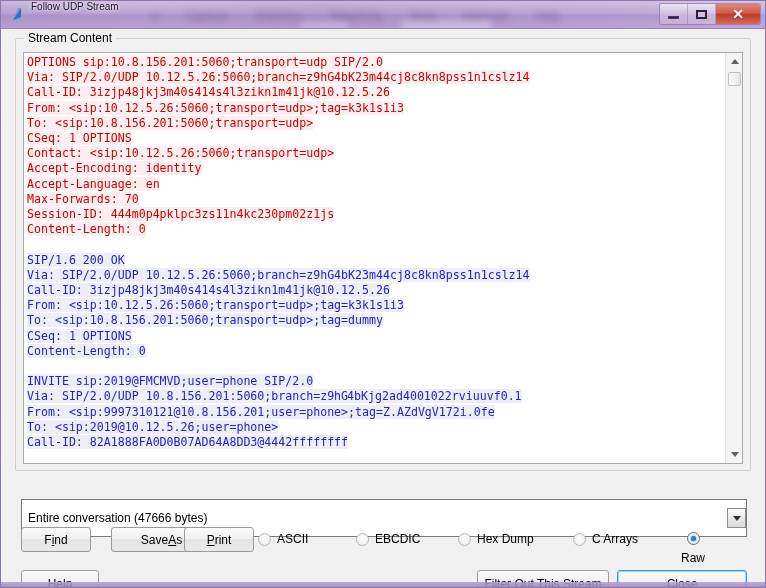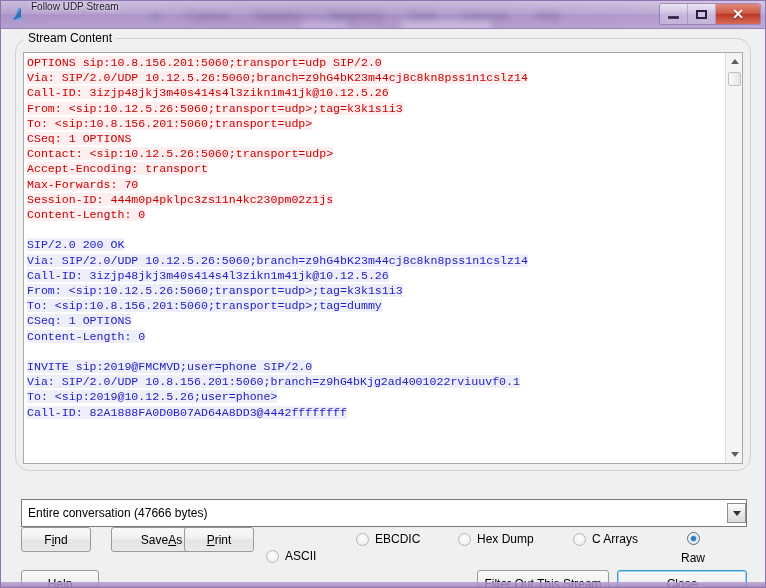--- a/index.html
+++ b/index.html
@@ -127,21 +127,21 @@
     padding: 0;
   }
 
   
   .groupbox {
     position: absolute;
     left: 14px; top: 9px;
     width: 736px;
     height: 433px;
     border: 1px solid #d4d0c8;
-    border-radius: 14px;
+    border-radius: 2px;
   }
   .groupbox-label {
     position: absolute;
     left: 8px; top: -8px;
     background: #f0f0f0;
     padding: 0 4px;
     font-size: 12px;
     color: #000000;
   }
 
@@ -165,21 +165,20 @@
   }
   .stream-line {
     font-family: "DejaVu Sans Mono", "Liberation Mono", monospace;
     font-size: 11.6px;
     line-height: 15.2px;
     white-space: pre;
     letter-spacing: 0px;
   }
   .stream-line > span.hl {
     padding: 0;
-    font-family: Liberation Mono, monospace;
   }
   .dir-req .hl { color: #cc0000; background: #fdeff0; }
   .dir-res .hl { color: #2222c8; background: #eeeef9; }
   .blank-line { height: 15.2px; }
 
   .caret {
     display: inline-block;
     width: 1px;
     height: 12px;
     background: #000;
@@ -217,21 +216,21 @@
     background: linear-gradient(to right, #fbfbfb, #e4e4e4);
     border: 1px solid #c0c0c0;
     border-radius: 2px;
   }
 
   
   .combo {
     position: absolute;
     left: 20px; top: 470px;
     width: 726px;
-    height: 28px;
+    height: 38px;
     background: #ffffff;
     border: 1px solid #7a7a7a;
     display: flex;
     align-items: center;
   }
   .combo-text {
     flex: 1 1 auto;
     padding-left: 6px;
     font-size: 12px;
     color: #000;
@@ -380,35 +379,37 @@
 
       <div class="textview-wrap">
         <div class="textarea" id="stream-text">
             <div class="stream-line dir-req"><span class="hl">OPTIONS sip:10.8.156.201:5060;transport=udp SIP/2.0</span></div>
             <div class="stream-line dir-req"><span class="hl">Via: SIP/2.0/UDP 10.12.5.26:5060;branch=z9hG4bK23m44cj8c8kn8pss1n1cslz14</span></div>
             <div class="stream-line dir-req"><span class="hl">Call-ID: 3izjp48jkj3m40s414s4l3zikn1m41jk@10.12.5.26</span></div>
             <div class="stream-line dir-req"><span class="hl">From: &lt;sip:10.12.5.26:5060;transport=udp&gt;;tag=k3k1s1i3</span></div>
             <div class="stream-line dir-req"><span class="hl">To: &lt;sip:10.8.156.201:5060;transport=udp&gt;</span></div>
             <div class="stream-line dir-req"><span class="hl">CSeq: 1 OPTIONS</span></div>
             <div class="stream-line dir-req"><span class="hl">Contact: &lt;sip:10.12.5.26:5060;transport=udp&gt;</span></div>
-            <div class="stream-line dir-req"><span class="hl">Accept-Encoding: transport</span></div>
+            <div class="stream-line dir-req"><span class="hl">Accept-Encoding: identity</span></div>
+            <div class="stream-line dir-req"><span class="hl">Accept-Language: en</span></div>
             <div class="stream-line dir-req"><span class="hl">Max-Forwards: 70</span></div>
             <div class="stream-line dir-req"><span class="hl">Session-ID: 444m0p4pklpc3zs11n4kc230pm02z1js</span></div>
             <div class="stream-line dir-req"><span class="hl">Content-Length: 0</span></div>
             <div class="stream-line dir-req blank-line">&nbsp;</div>
-            <div class="stream-line dir-res"><span class="hl">SIP/2.0 200 OK</span></div>
+            <div class="stream-line dir-res"><span class="hl">SIP/1.6 200 OK</span></div>
             <div class="stream-line dir-res"><span class="hl">Via: SIP/2.0/UDP 10.12.5.26:5060;branch=z9hG4bK23m44cj8c8kn8pss1n1cslz14</span></div>
             <div class="stream-line dir-res"><span class="hl">Call-ID: 3izjp48jkj3m40s414s4l3zikn1m41jk@10.12.5.26</span></div>
             <div class="stream-line dir-res"><span class="hl">From: &lt;sip:10.12.5.26:5060;transport=udp&gt;;tag=k3k1s1i3</span></div>
             <div class="stream-line dir-res"><span class="hl">To: &lt;sip:10.8.156.201:5060;transport=udp&gt;;tag=dummy</span></div>
             <div class="stream-line dir-res"><span class="hl">CSeq: 1 OPTIONS</span></div>
             <div class="stream-line dir-res"><span class="hl">Content-Length: 0</span></div>
             <div class="stream-line dir-res blank-line">&nbsp;</div>
             <div class="stream-line dir-res"><span class="hl">INVITE sip:2019@FMCMVD;user=phone SIP/2.0</span></div>
             <div class="stream-line dir-res"><span class="hl">Via: SIP/2.0/UDP 10.8.156.201:5060;branch=z9hG</span><span class="caret"></span><span class="hl">4bKjg2ad4001022rviuuvf0.1</span></div>
+            <div class="stream-line dir-res"><span class="hl">From: &lt;sip:9997310121@10.8.156.201;user=phone&gt;;tag=Z.AZdVgV172i.0fe</span></div>
             <div class="stream-line dir-res"><span class="hl">To: &lt;sip:2019@10.12.5.26;user=phone&gt;</span></div>
             <div class="stream-line dir-res"><span class="hl">Call-ID: 82A1888FA0D0B07AD64A8DD3@4442ffffffff</span></div>
           </div>
 
         <div class="vscroll">
           <div class="sb-arrow up">
             <span class="tri up"></span>
           </div>
           <div class="sb-thumb"></div>
           <div class="sb-arrow down">
@@ -435,21 +436,21 @@
         <span>Save </span>
           <span class="mn">A</span>
           <span>s</span>
       </div>
       <div class="btn" style="left:163px; top:0px; width:70px;">
         <span></span>
           <span class="mn">P</span>
           <span>rint</span>
       </div>
 
-      <div class="radio" style="left:245px; top:5px;margin-top:17px;">
+      <div class="radio" style="left:237px; top:5px;">
         <span class="radio-dot"></span>
         <span>ASCII</span>
       </div>
       <div class="radio" style="left:335px; top:5px;">
         <span class="radio-dot"></span>
         <span>EBCDIC</span>
       </div>
       <div class="radio" style="left:437px; top:5px;">
         <span class="radio-dot"></span>
         <span>Hex Dump</span>

